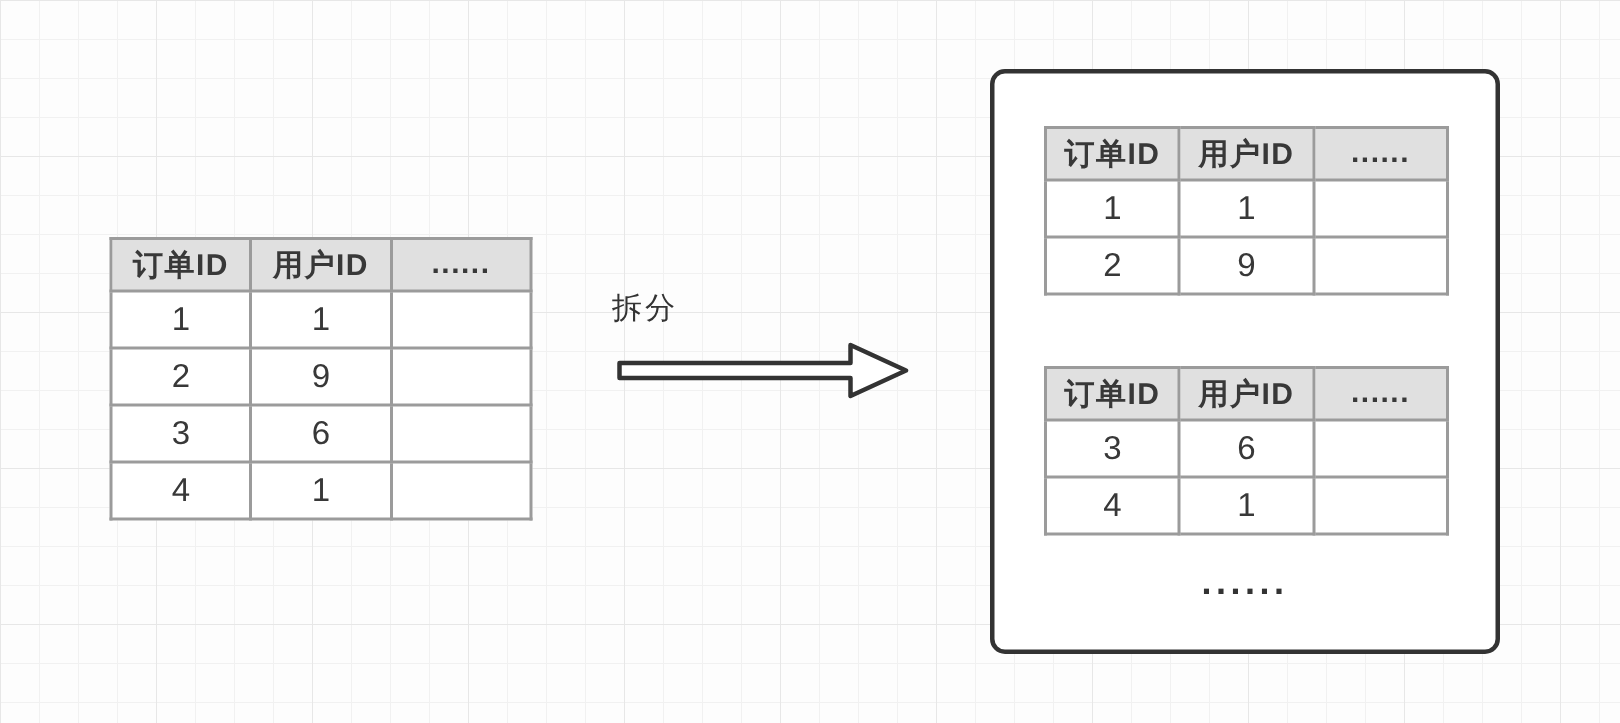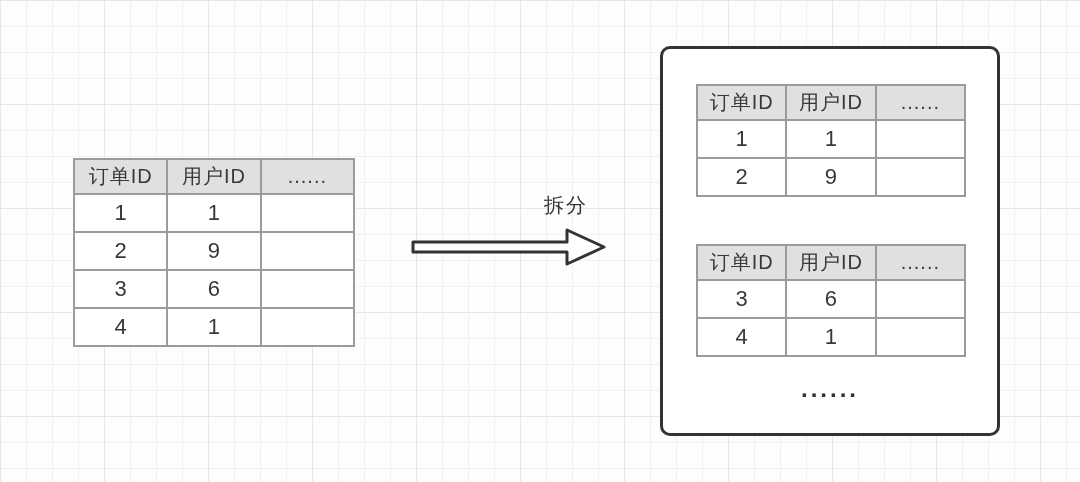--- a/index.html
+++ b/index.html
@@ -28,36 +28,36 @@
     text-align: center;
   }
   table.sheet th, table.sheet td {
     border: 2px solid #9b9b9b;
     padding: 0;
     overflow: hidden;
     white-space: nowrap;
   }
   table.sheet th {
     background: #e0e0e0;
-    font-weight: 400;
+    font-weight: 700;
     font-size: 20px;
     height: 33px;
     letter-spacing: 1px;
   }
   table.sheet td {
     font-size: 22px;
     height: 36px;
   }
 
   .arrow-label {
     position: absolute;
     left: 408px;
     top: 192px;
     width: 180px;
-    text-align: right;
+    text-align: left;
     font-size: 20px;
     color: #333333;
     letter-spacing: 2px;
   }
   .split-arrow {
     position: absolute;
     left: 411px;
     top: 227px;
   }
 

